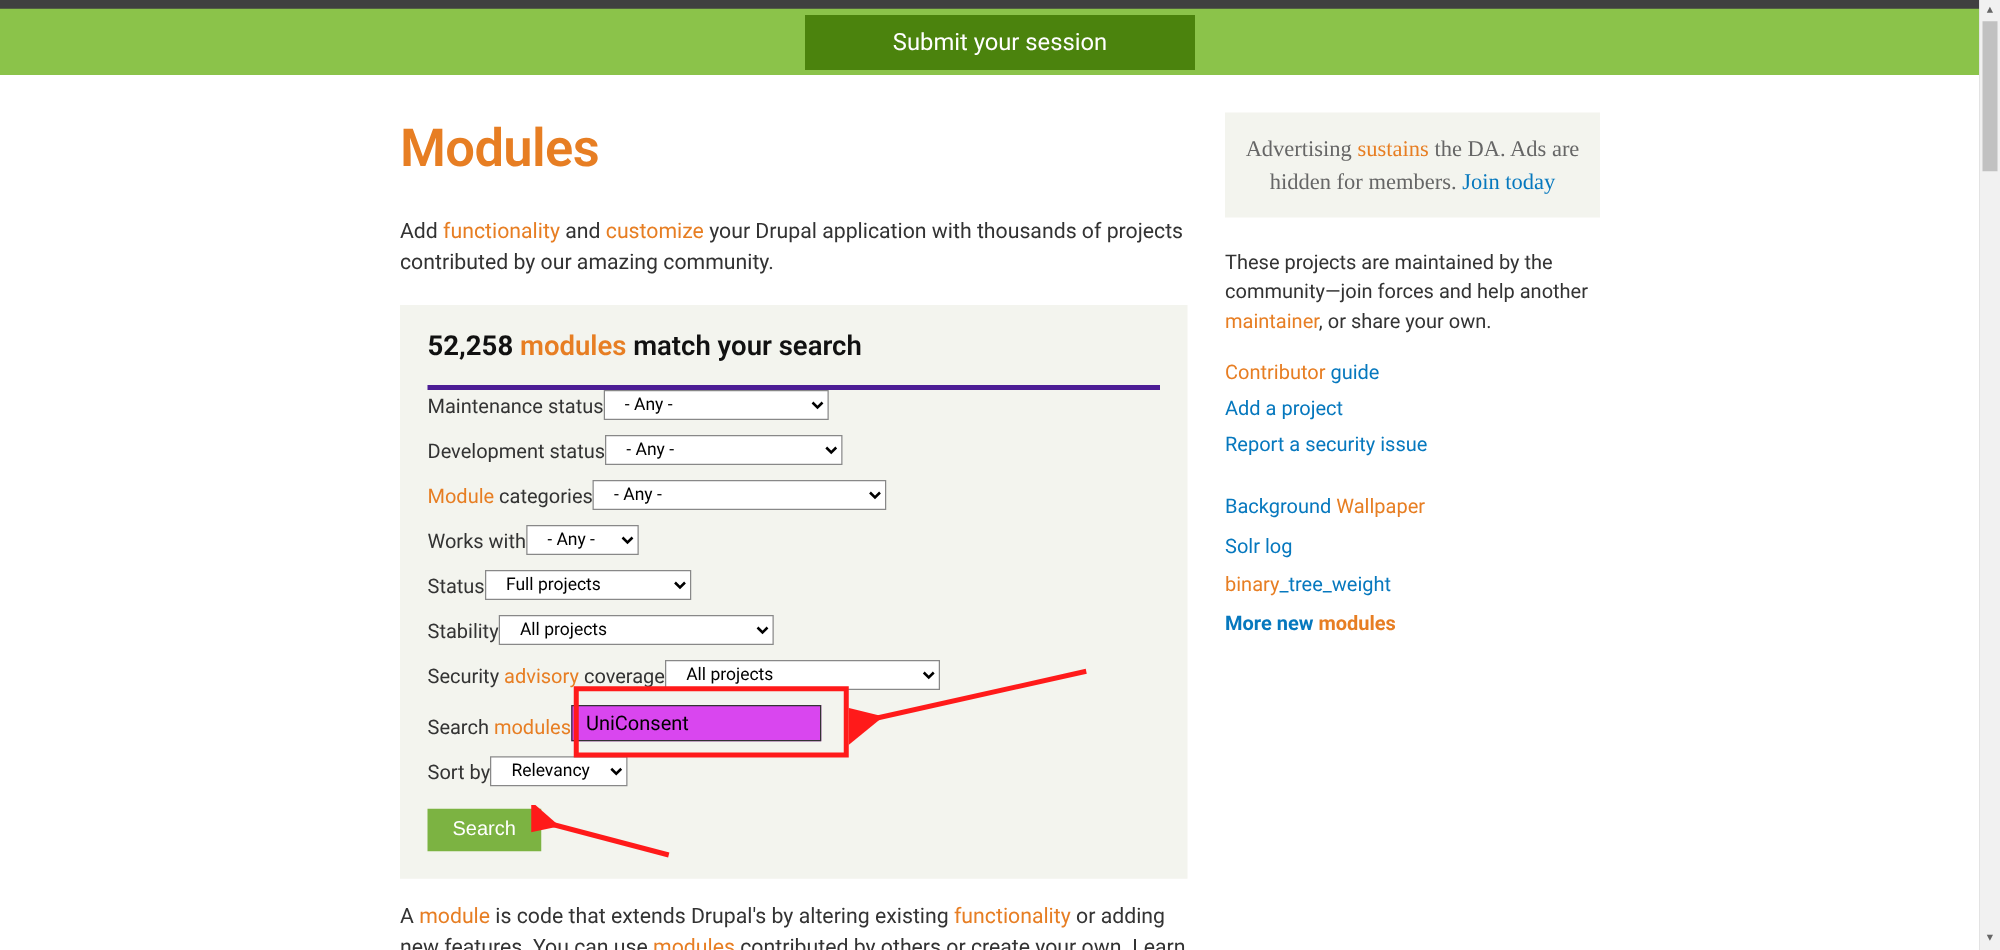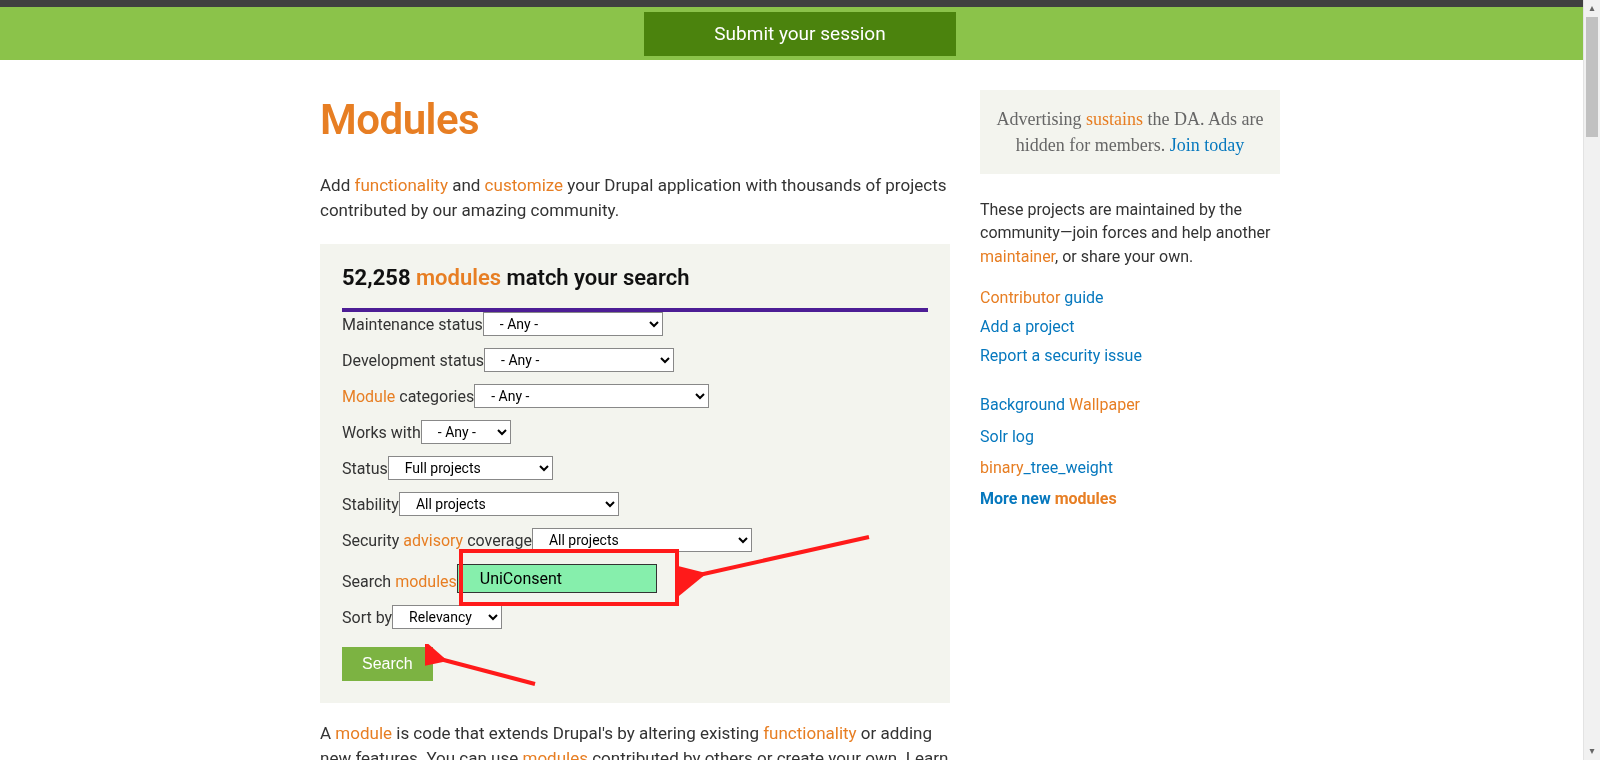--- a/index.html
+++ b/index.html
@@ -77,23 +77,23 @@
   select {
     font-family: inherit;
     font-size: 14px;
     padding: 2px 12px;
     border: 1px solid #888;
     background: #fff;
   }
   input[type=text] {
     font-family: inherit;
     font-size: 16px;
-    padding: 4px 22px;
+    padding: 4px 11px;
     border: 1px solid #333;
-    background: #86efac;
+    background: #d946ef;
     width: 200px;
   }
   .search-btn {
     background: #7cb342;
     color: #fff;
     border: none;
     padding: 8px 20px;
     font-size: 16px;
     cursor: pointer;
     margin-top: 6px;

